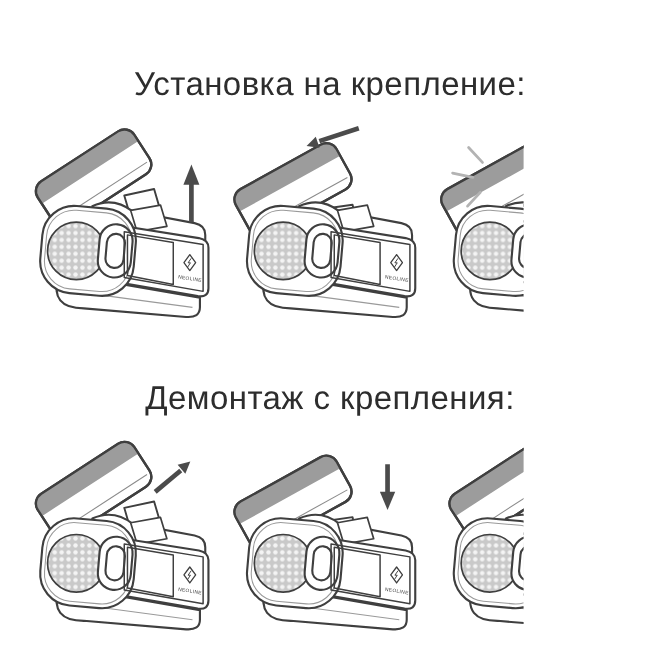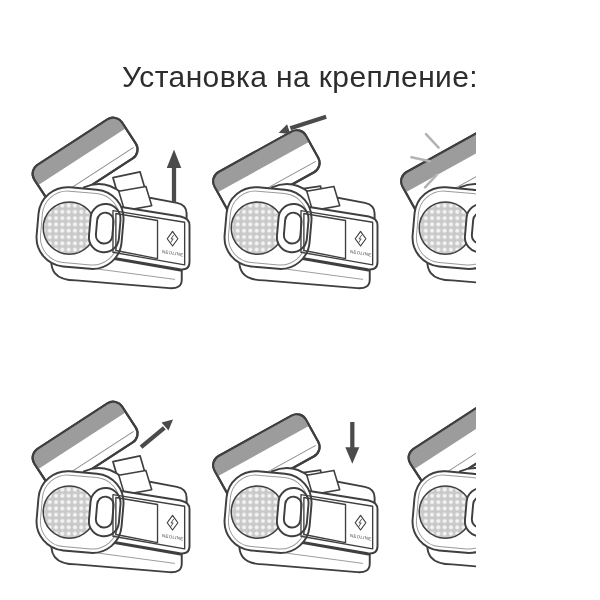--- a/index.html
+++ b/index.html
@@ -149,20 +149,21 @@
         <g>
           <path class="click-line" d="M36,41 L23,27"></path>
           <path class="click-line" d="M27,55 L8,51"></path>
           <path class="click-line" d="M34,69 L22,82"></path>
         </g>
       </svg>
     </figure>
 
   </div>
 
+  <h2 id="title-remove" class="section-title">Демонтаж с крепления:</h2>
 
   <div id="row-remove" class="step-row">
 
     <figure class="step">
       <svg viewBox="-10 -2 194 192" width="188" height="186">
         <use href="#cam-mount" xlink:href="#cam-mount"></use>
         <use href="#cam-body" xlink:href="#cam-body"></use>
         <g>
           <path class="arrow-shaft" d="M117,57 L141,37"></path>
           <polygon class="arrow-head" points="150,28.5 145.3,39.9 138.1,31.5"></polygon>

